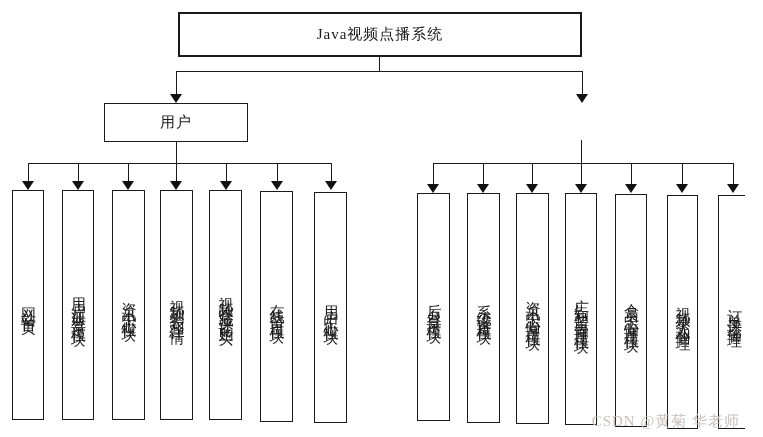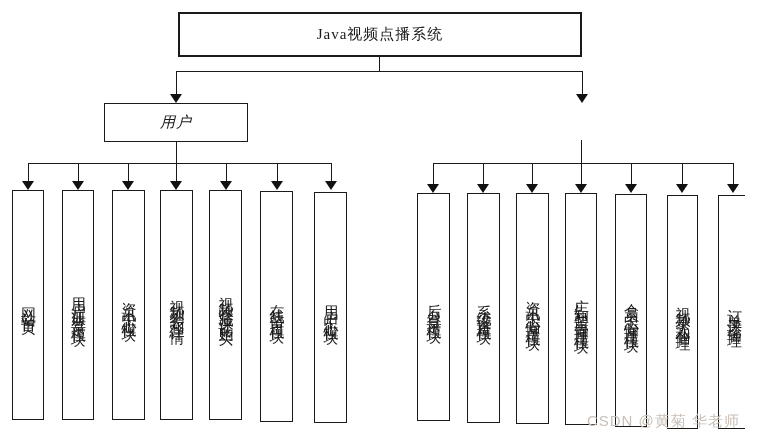--- a/index.html
+++ b/index.html
@@ -14,21 +14,21 @@
   .box{
     position:absolute;
     border:1px solid #1a1a1a;
     background:#fff;
     display:flex;align-items:center;justify-content:center;
     box-sizing:border-box;
     font-size:15px;
     letter-spacing:1px;
   }
   .root{border-width:2px;}
-  .lvl2{border-width:1.5px;font-style:italic;}
+  .lvl2{border-width:1.5px;}
   .leaf{border-width:1.5px;}
   .vtext{
     writing-mode:vertical-rl;
     text-orientation:upright;
     letter-spacing:5px;
     font-size:15px;
     line-height:1;
     white-space:nowrap;
   }
   .hl,.vl{position:absolute;background:#1a1a1a;}
@@ -40,21 +40,21 @@
     border-right:6px solid transparent;
     border-top:9px solid #111;
   }
   .watermark{
     position:absolute;
     top:412px;right:5px;
     font-size:15px;
     color:#c9c1b9;
     letter-spacing:1px;
     z-index:5;
-    font-family:Liberation Sans, sans-serif;
+    font-family:Liberation Serif, serif;
   }
 </style>
 </head>
 <body>
 
 <div class="canvas">
 
   <div class="box root" style="left:178px;top:12px;width:404px;height:45px;">
     <span>Java视频点播系统</span>
   </div>

